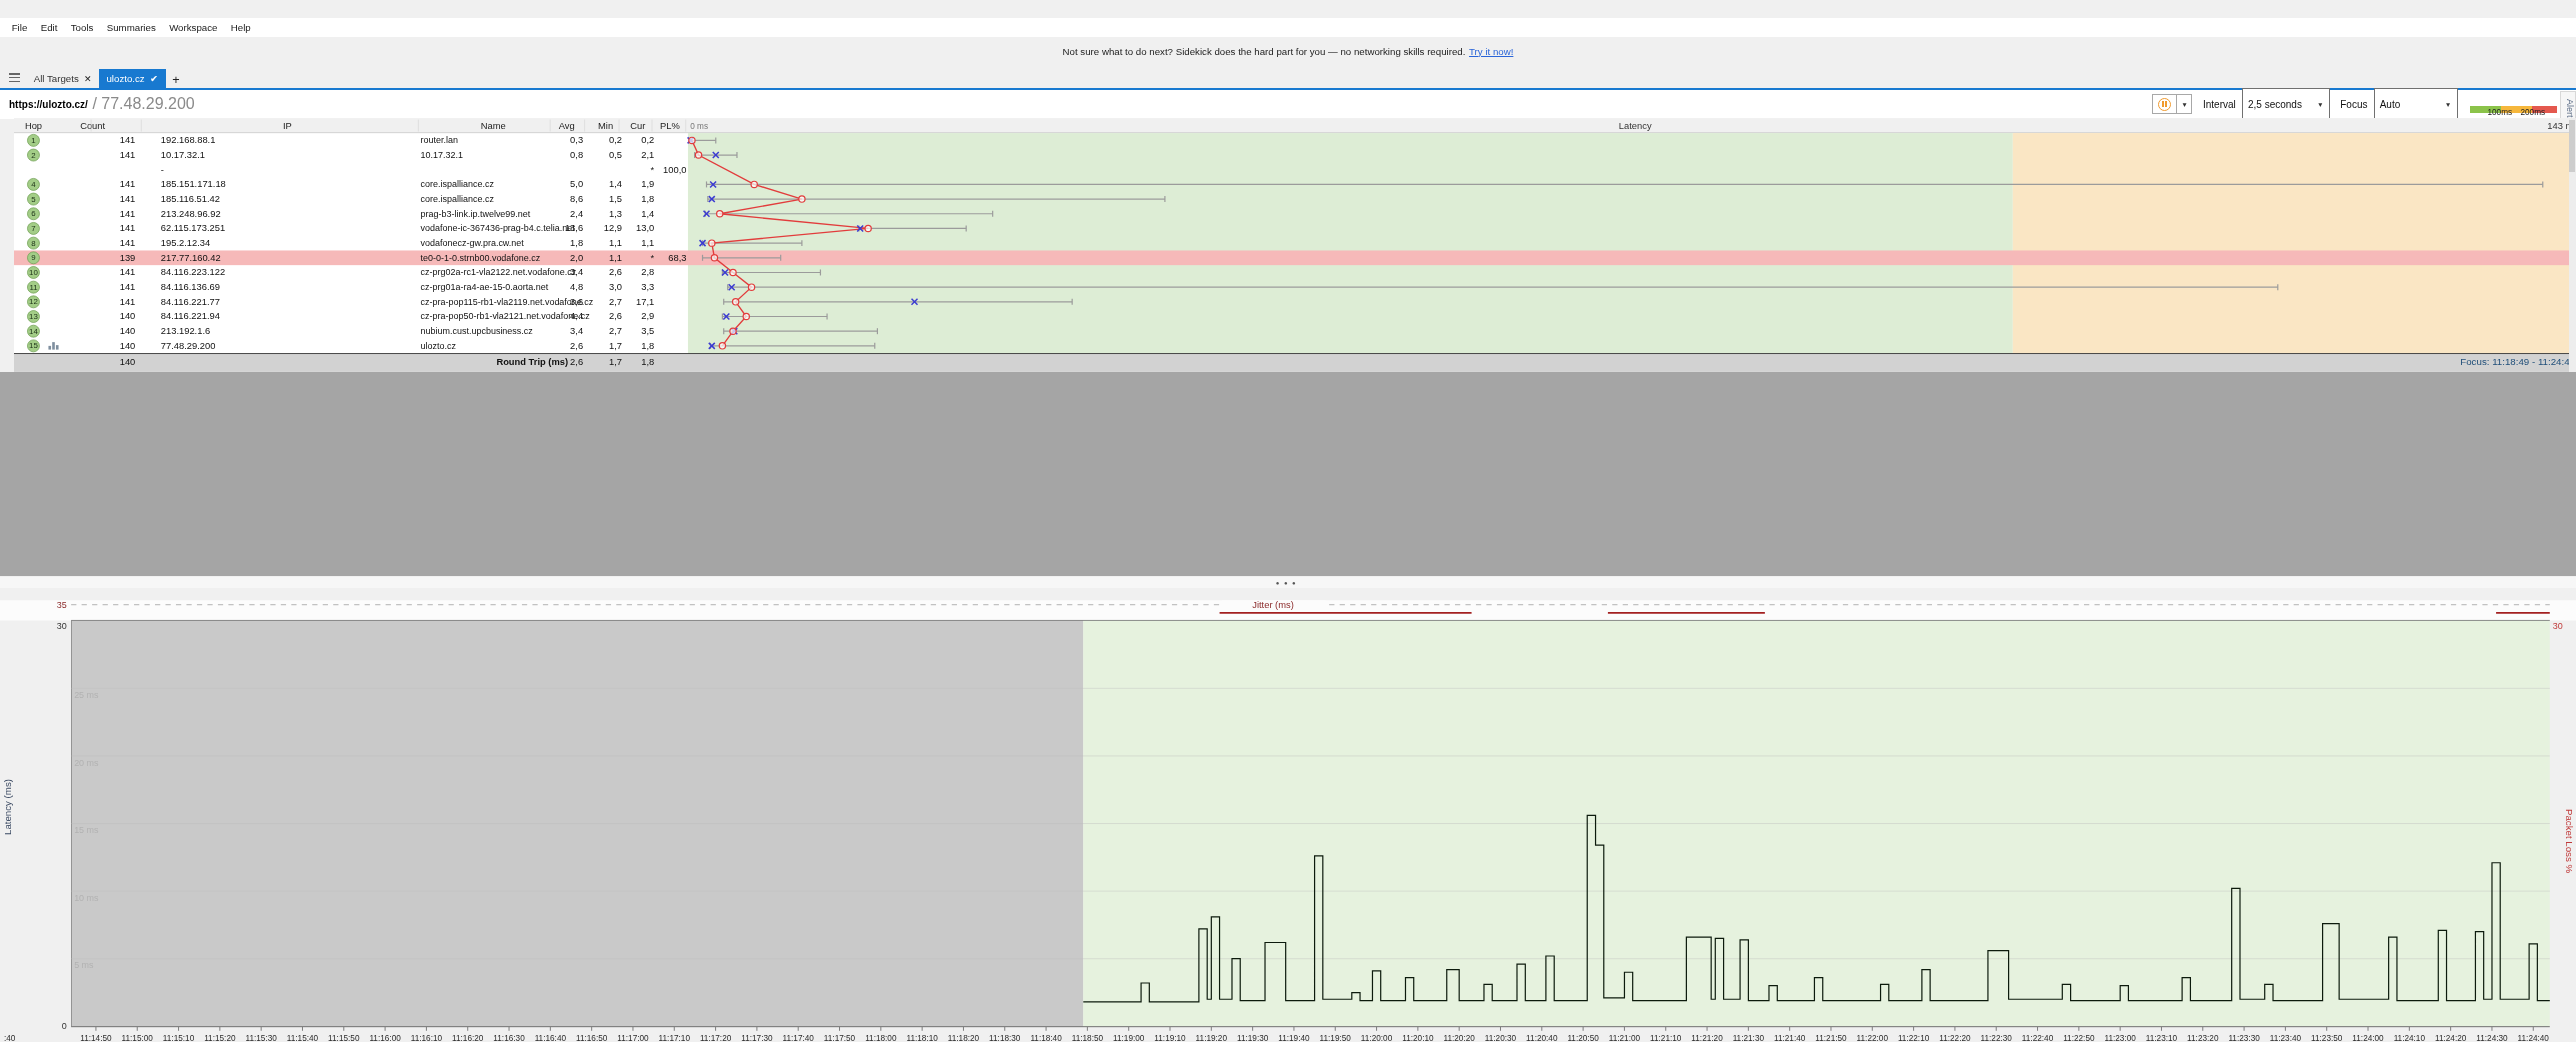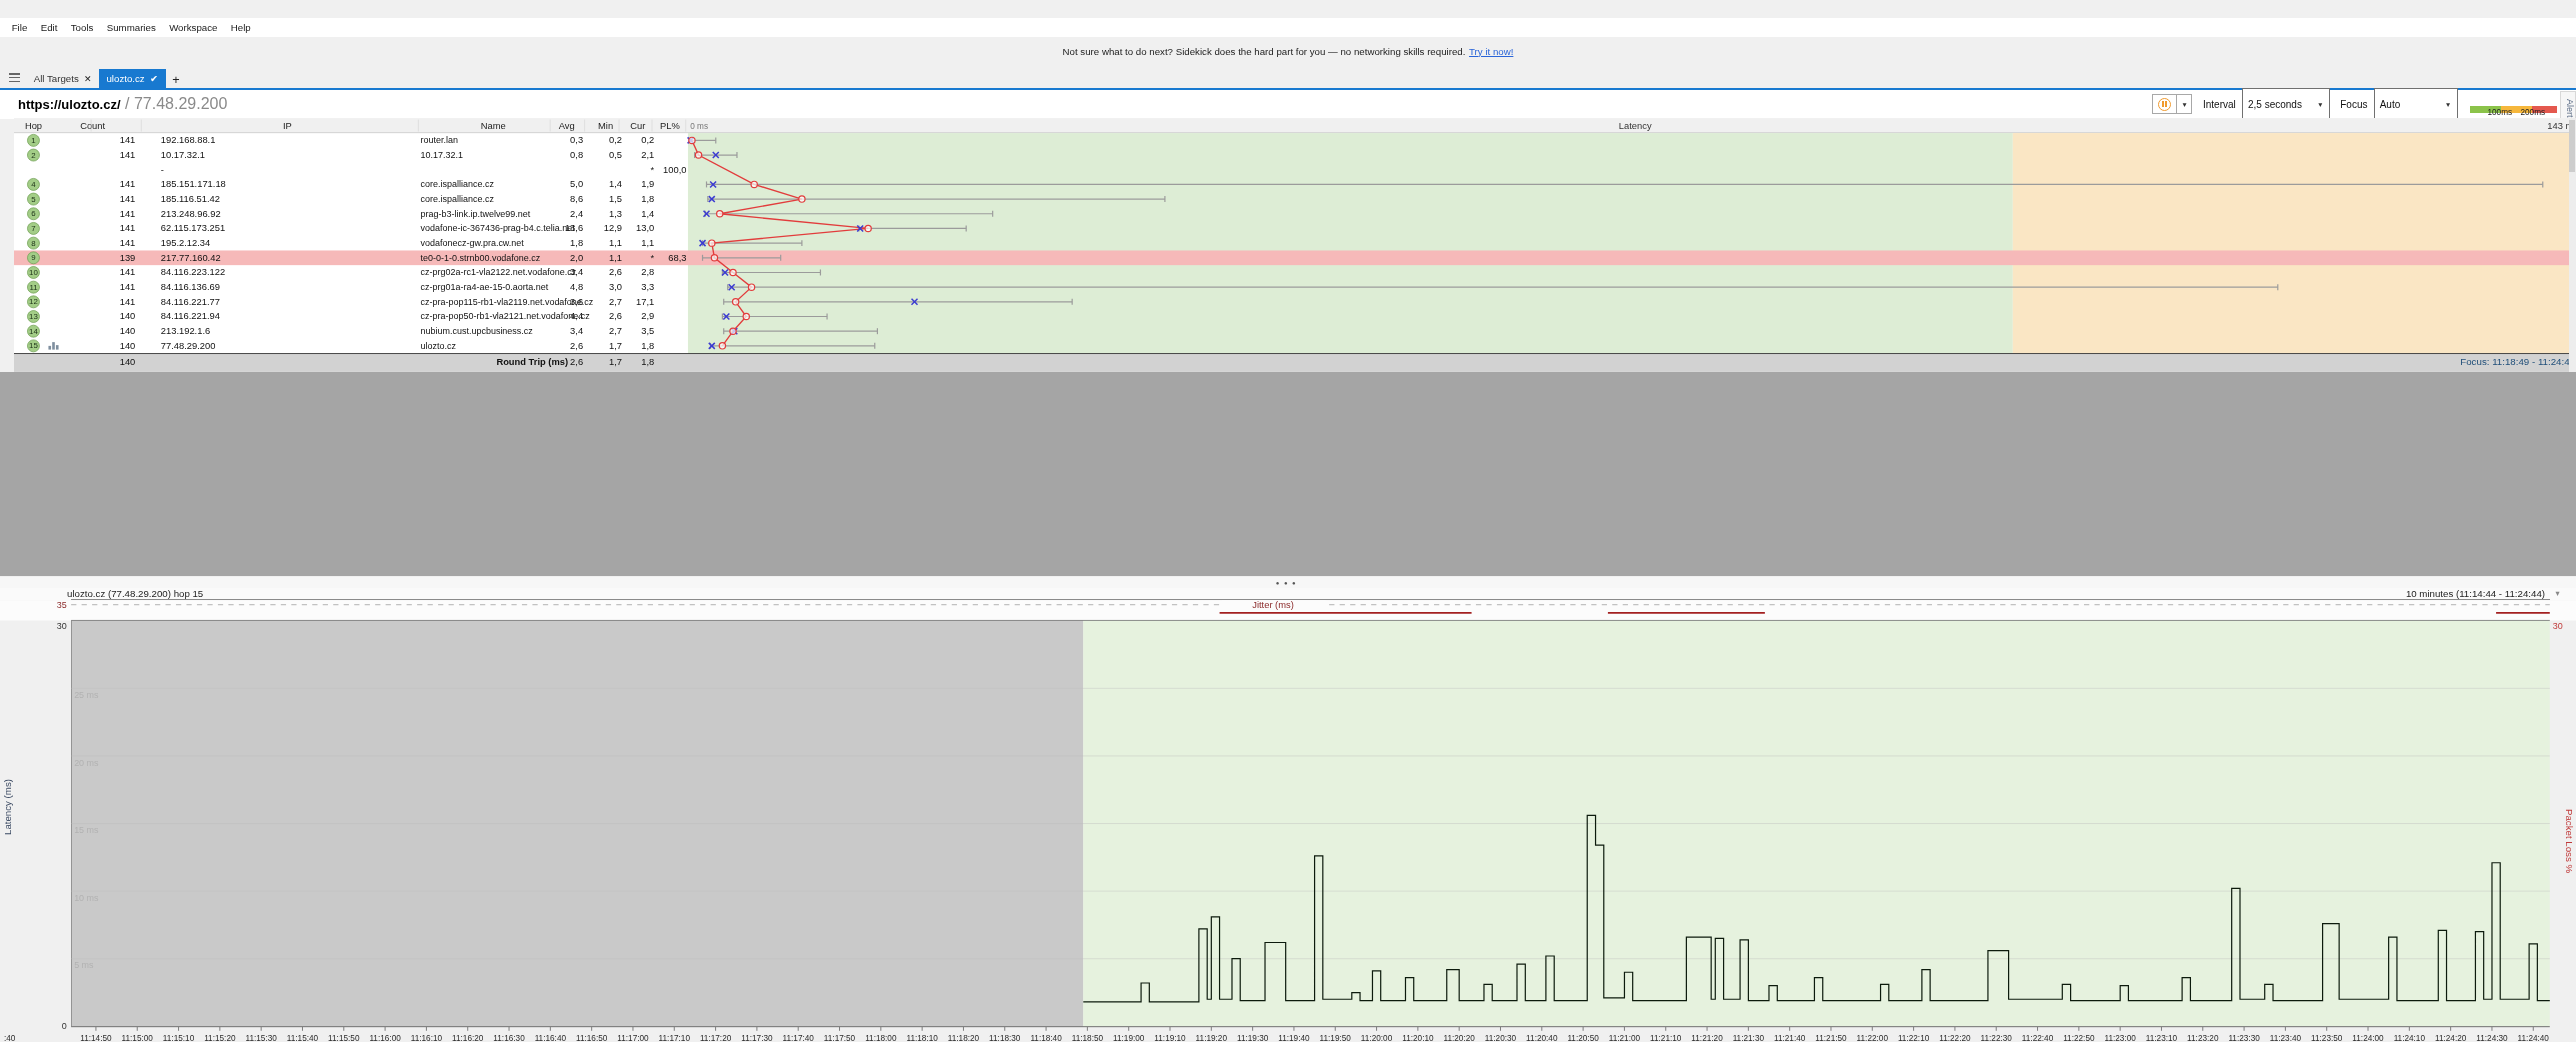--- a/index.html
+++ b/index.html
@@ -33,21 +33,21 @@
   .hamburger div { height:1.5px; background:#666; }
   .tab { height:19px; display:flex; align-items:center; gap:5.2px; padding:0 7.5px; font-size:9.7px; color:#333; }
   .tab .x { font-size:9px; color:#222; }
   .tab.active { background:#1879d0; color:#fff; }
   .tab.active .check { color:#fff; font-size:9.7px; }
   .plus-tab { font-size:12.7px; color:#222; padding:0 6.7px 1.5px 6.7px; }
   .blueline { position:absolute; left:0; top:88px; width:100%; height:2.2px; background:#1879d0; }
 
   
   .urlbar { position:absolute; left:0; top:90px; width:100%; height:28.5px; background:#ffffff; display:flex; align-items:center; }
-  .url-main { font-weight:bold; font-size:13px; color:#000; margin-left:18px; }
+  .url-main { font-weight:bold; font-size:10px; color:#000; margin-left:9px; }
   .url-ip { font-size:16px; color:#8a8a8a; margin-left:4.5px; }
   .toolright { position:absolute; right:19.5px; top:0; height:28.5px; display:flex; align-items:center; gap:6px; }
   .btn { border:0.7px solid #a8a8a8; background:#fff; height:20px; display:flex; align-items:center; justify-content:center; }
   .pause-btn { width:25.5px; }
   .pause-ring { width:13.5px; height:13.5px; border:1.5px solid #f09a2e; border-radius:50%; display:flex; align-items:center; justify-content:center; gap:1.5px; }
   .pause-ring div { width:1.9px; height:6px; background:#f09a2e; }
   .caret-btn { width:15px; font-size:6.7px; color:#333; }
   .ctl-label { font-size:10px; color:#111; margin-left:4.5px; }
   .combo { border:0.7px solid #707070; background:#fff; height:32px; display:flex; align-items:center; justify-content:space-between; padding:0 5.2px; font-size:10px; color:#111; }
   .combo .arr { font-size:6.7px; color:#333; margin-left:7.5px; }
@@ -433,26 +433,20 @@
   <div class="trace-scrollbar">
       <div class="thumb"></div>
     </div>
 
   <div class="gap"></div>
 
   <div class="splitter">
       <div class="dots">●●●</div>
     </div>
 
-  <div class="tl-header">
-    <span class="tl-title">ulozto.cz (77.48.29.200) hop 15</span>
-    <span class="tl-range">10 minutes (11:14:44 - 11:24:44)</span>
-    <span class="tl-chevron">▾</span>
-    <div class="tl-hdr-line"></div>
-  </div>
   <svg class="tl-svg" id="tlsvg" width="2576" height="443" viewBox="0 0 3440 591" style="font-size:13px">
       <rect x="0" y="0" width="3440" height="27" fill="#fcfcfc"></rect>
       <line x1="95" y1="6" x2="3405" y2="6" stroke="#9a9a9a" stroke-dasharray="7 7"></line>
       <rect x="1632" y="0" width="138" height="14" fill="#fcfcfc"></rect>
       <text x="1700" y="11" text-anchor="middle" font-size="12.5" fill="#8b2a2a">Jitter (ms)</text>
       <text x="89" y="11" text-anchor="end" font-size="12" fill="#8b2a2a">35</text>
       <line x1="1628.6333333333332" y1="17" x2="1965.15" y2="17" stroke="#a32020" stroke-width="2.4"></line>
       <line x1="2147.2" y1="17" x2="2356.8333333333335" y2="17" stroke="#a32020" stroke-width="2.4"></line>
       <line x1="3333.2833333333333" y1="17" x2="3405" y2="17" stroke="#a32020" stroke-width="2.4"></line>
       <rect x="95" y="27" width="1351.5833333333333" height="542" fill="#c9c9c9"></rect>

